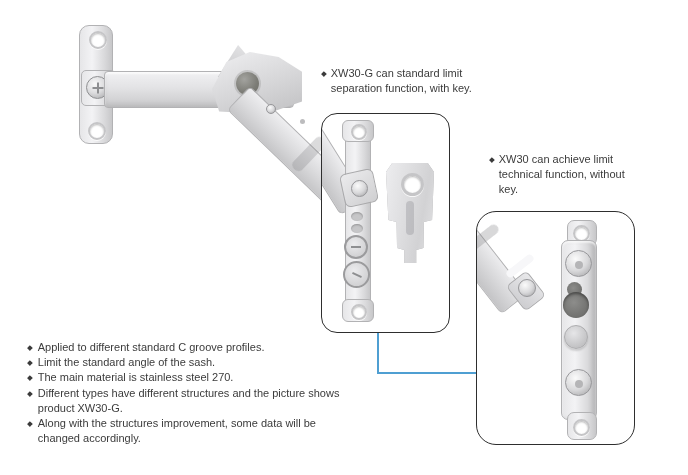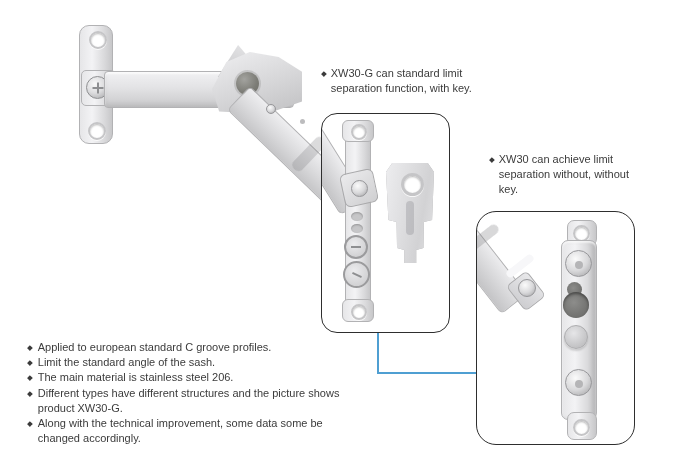--- a/index.html
+++ b/index.html
@@ -188,39 +188,39 @@
     <div class="abs hole b2-hole-b"></div>
   </div>
 
   <div class="note note1">
     <span class="blt">◆</span>
     <span>XW30-G can standard limit separation function, with key.</span>
   </div>
 
   <div class="note note2">
     <span class="blt">◆</span>
-    <span>XW30 can achieve limit separation without, without key.</span>
+    <span>XW30 can achieve limit technical function, without key.</span>
   </div>
 
   <div class="abs features">
     <div class="feat">
       <span class="blt">◆</span>
-      <span>Applied to european standard C groove profiles.</span>
+      <span>Applied to different standard C groove profiles.</span>
     </div>
     <div class="feat">
       <span class="blt">◆</span>
       <span>Limit the standard angle of the sash.</span>
     </div>
     <div class="feat">
       <span class="blt">◆</span>
-      <span>The main material is stainless steel 206.</span>
+      <span>The main material is stainless steel 270.</span>
     </div>
     <div class="feat">
       <span class="blt">◆</span>
       <span>Different types have different structures and the picture shows product XW30-G.</span>
     </div>
     <div class="feat">
       <span class="blt">◆</span>
-      <span>Along with the technical improvement, some data some be changed accordingly.</span>
+      <span>Along with the structures improvement, some data will be changed accordingly.</span>
     </div>
   </div>
 
 </div>
 
 </body></html>

